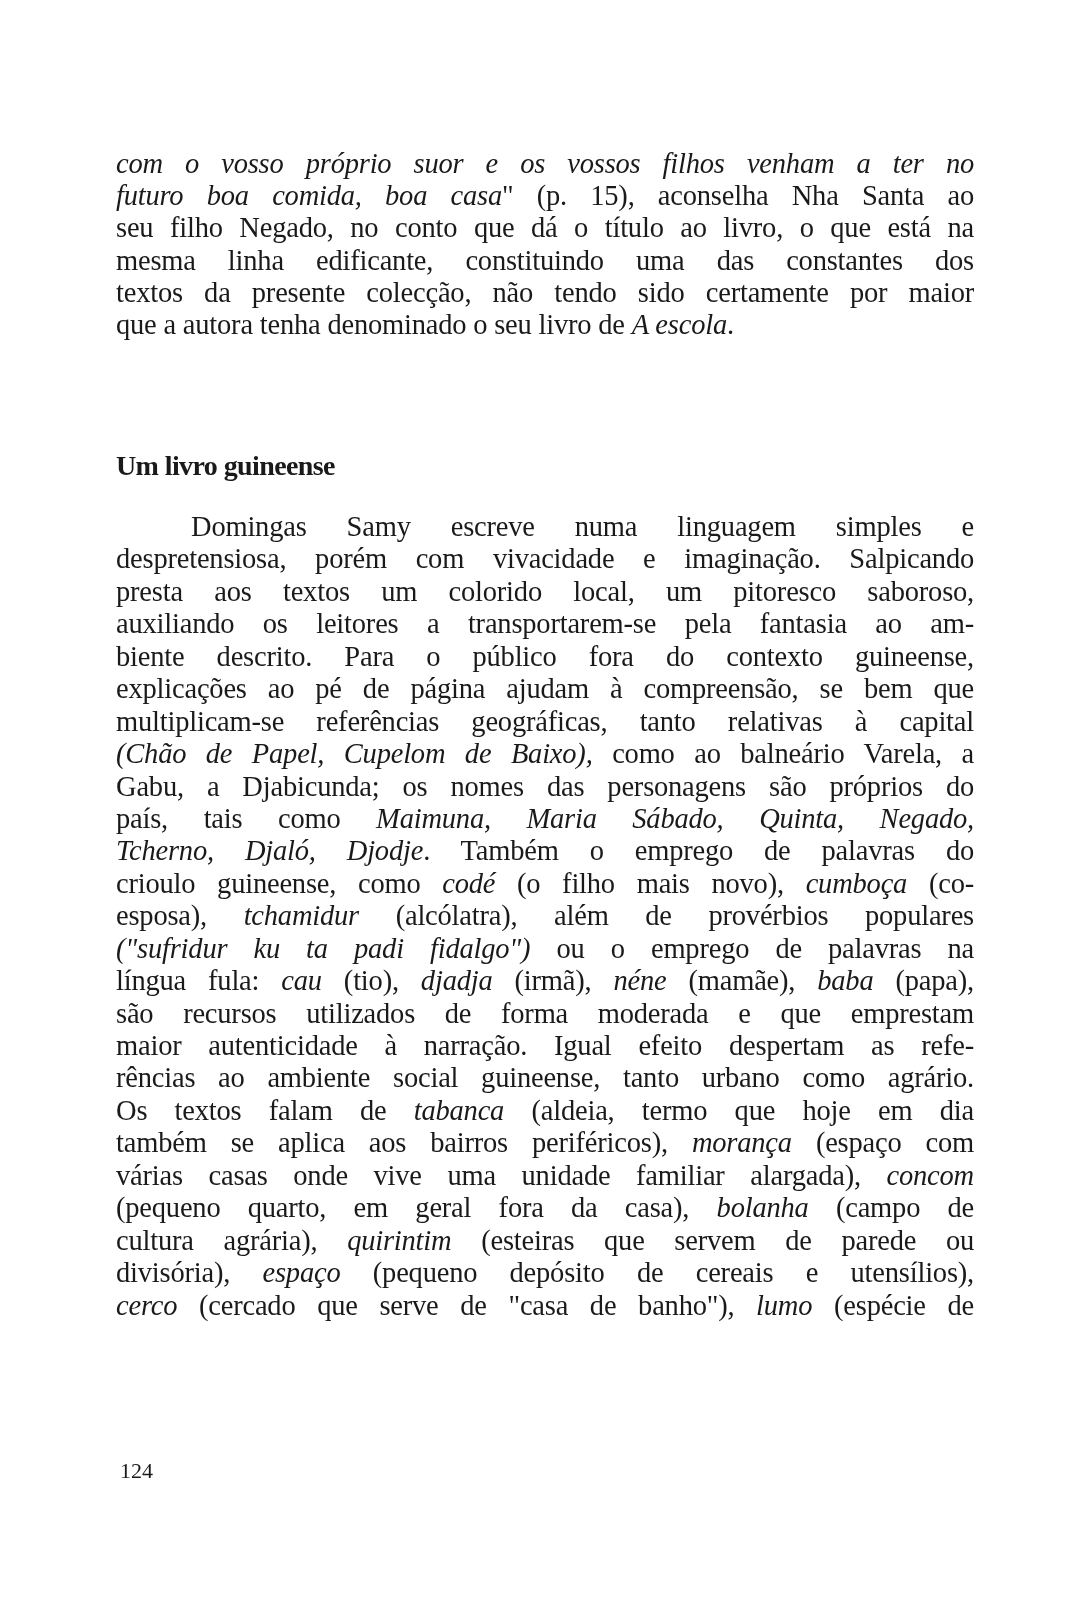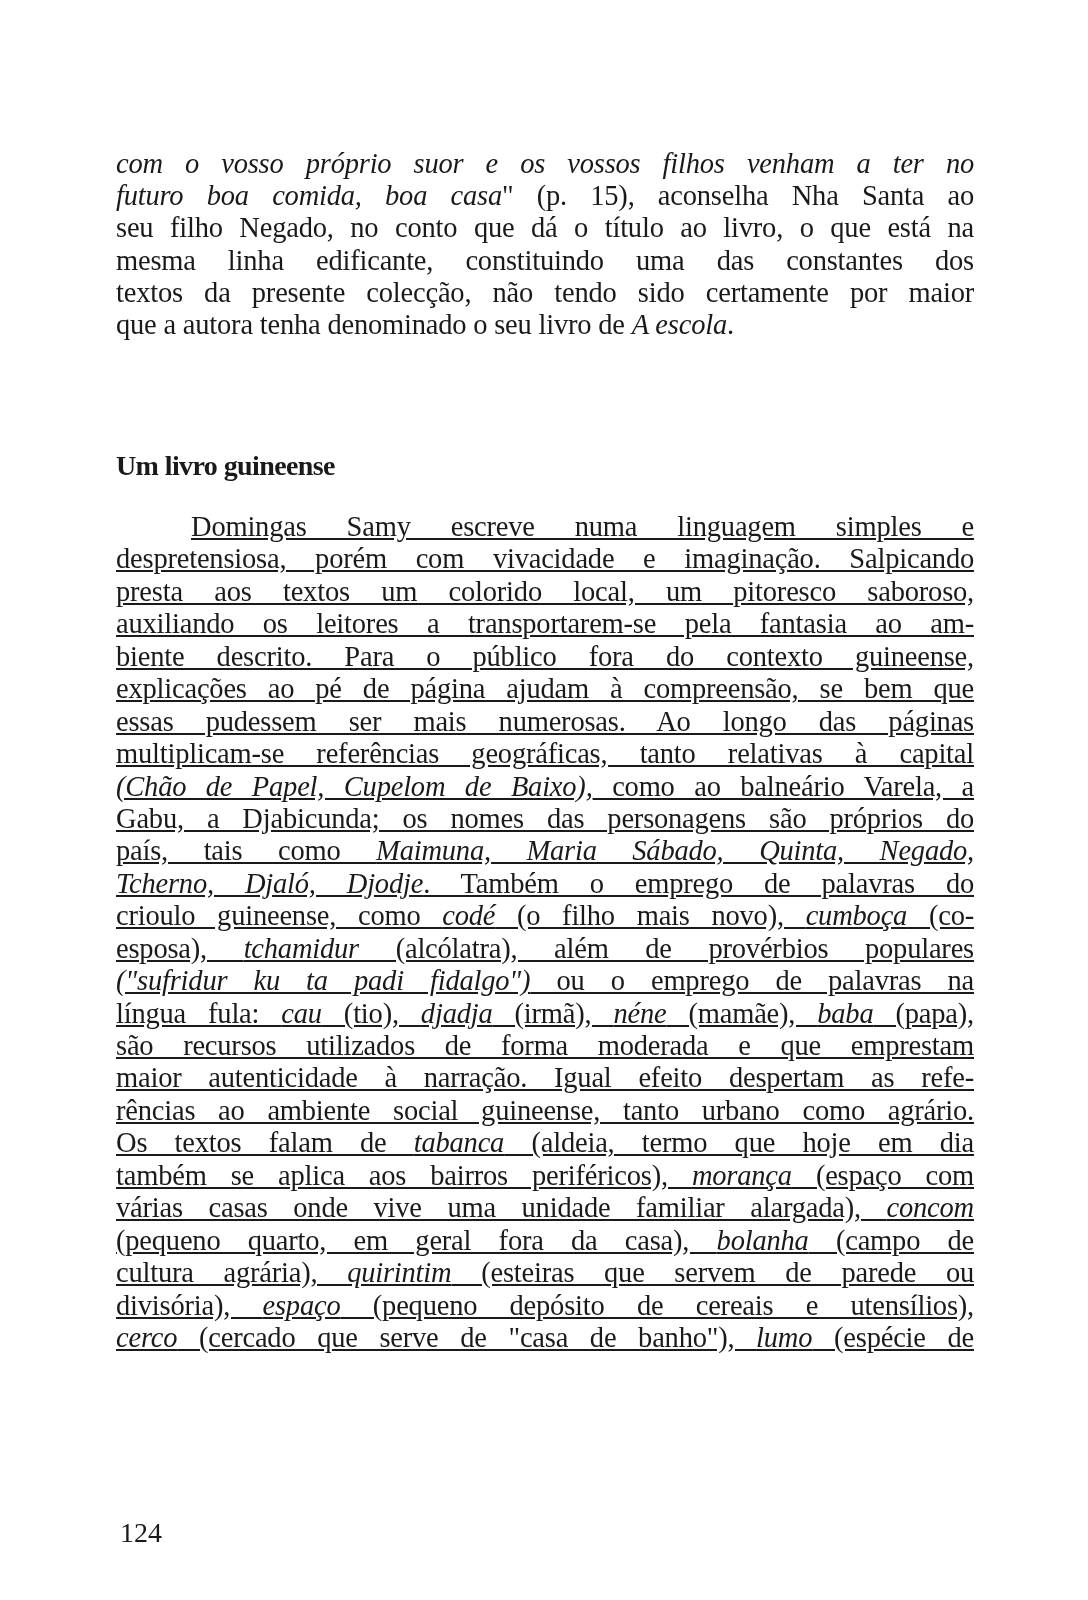--- a/index.html
+++ b/index.html
@@ -51,27 +51,26 @@
     }
     .para2 {
       position: absolute;
       left: 116px;
       top: 511px;
       width: 858px;
     }
     .para2 .line {
       line-height: 32.45px;
       height: 32.45px;
-      text-decoration: underline;
     }
     .page-number {
       position: absolute;
       left: 120px;
-      top: 1517px;
-      font-size: 28px;
+      top: 1455px;
+      font-size: 22px;
       line-height: 32px;
     }
   </style>
 </head>
 <body>
 
 <div class="page" id="para1">
     <span class="line"><span class="it">com o vosso próprio suor e os vossos filhos venham a ter no</span></span>
     <span class="line"><span class="it">futuro boa comida, boa casa</span><span>" (p. 15), aconselha Nha Santa ao</span></span>
     <span class="line"><span>seu filho Negado, no conto que dá o título ao livro, o que está na</span></span>
@@ -82,21 +81,20 @@
 
 <h2 class="heading">Um livro guineense</h2>
 
 <div class="para2" id="para2">
     <span class="line indent"><span>Domingas Samy escreve numa linguagem simples e</span></span>
     <span class="line"><span>despretensiosa, porém com vivacidade e imaginação. Salpicando</span></span>
     <span class="line"><span>presta aos textos um colorido local, um pitoresco saboroso,</span></span>
     <span class="line"><span>auxiliando os leitores a transportarem-se pela fantasia ao am-</span></span>
     <span class="line"><span>biente descrito. Para o público fora do contexto guineense,</span></span>
     <span class="line"><span>explicações ao pé de página ajudam à compreensão, se bem que</span></span>
-    <span class="line"><span>essas pudessem ser mais numerosas. Ao longo das páginas</span></span>
     <span class="line"><span>multiplicam-se referências geográficas, tanto relativas à capital</span></span>
     <span class="line"><span class="it">(Chão de Papel, Cupelom de Baixo),</span><span> como ao balneário Varela, a</span></span>
     <span class="line"><span>Gabu, a Djabicunda; os nomes das personagens são próprios do</span></span>
     <span class="line"><span>país, tais como </span><span class="it">Maimuna, Maria Sábado, Quinta, Negado,</span></span>
     <span class="line"><span class="it">Tcherno, Djaló, Djodje</span><span>. Também o emprego de palavras do</span></span>
     <span class="line"><span>crioulo guineense, como </span><span class="it">codé</span><span> (o filho mais novo), </span><span class="it">cumboça</span><span> (co-</span></span>
     <span class="line"><span>esposa), </span><span class="it">tchamidur</span><span> (alcólatra), além de provérbios populares</span></span>
     <span class="line"><span class="it">("sufridur ku ta padi fidalgo")</span><span> ou o emprego de palavras na</span></span>
     <span class="line"><span>língua fula: </span><span class="it">cau</span><span> (tio), </span><span class="it">djadja</span><span> (irmã), </span><span class="it">néne</span><span> (mamãe), </span><span class="it">baba</span><span> (papa),</span></span>
     <span class="line"><span>são recursos utilizados de forma moderada e que emprestam</span></span>

